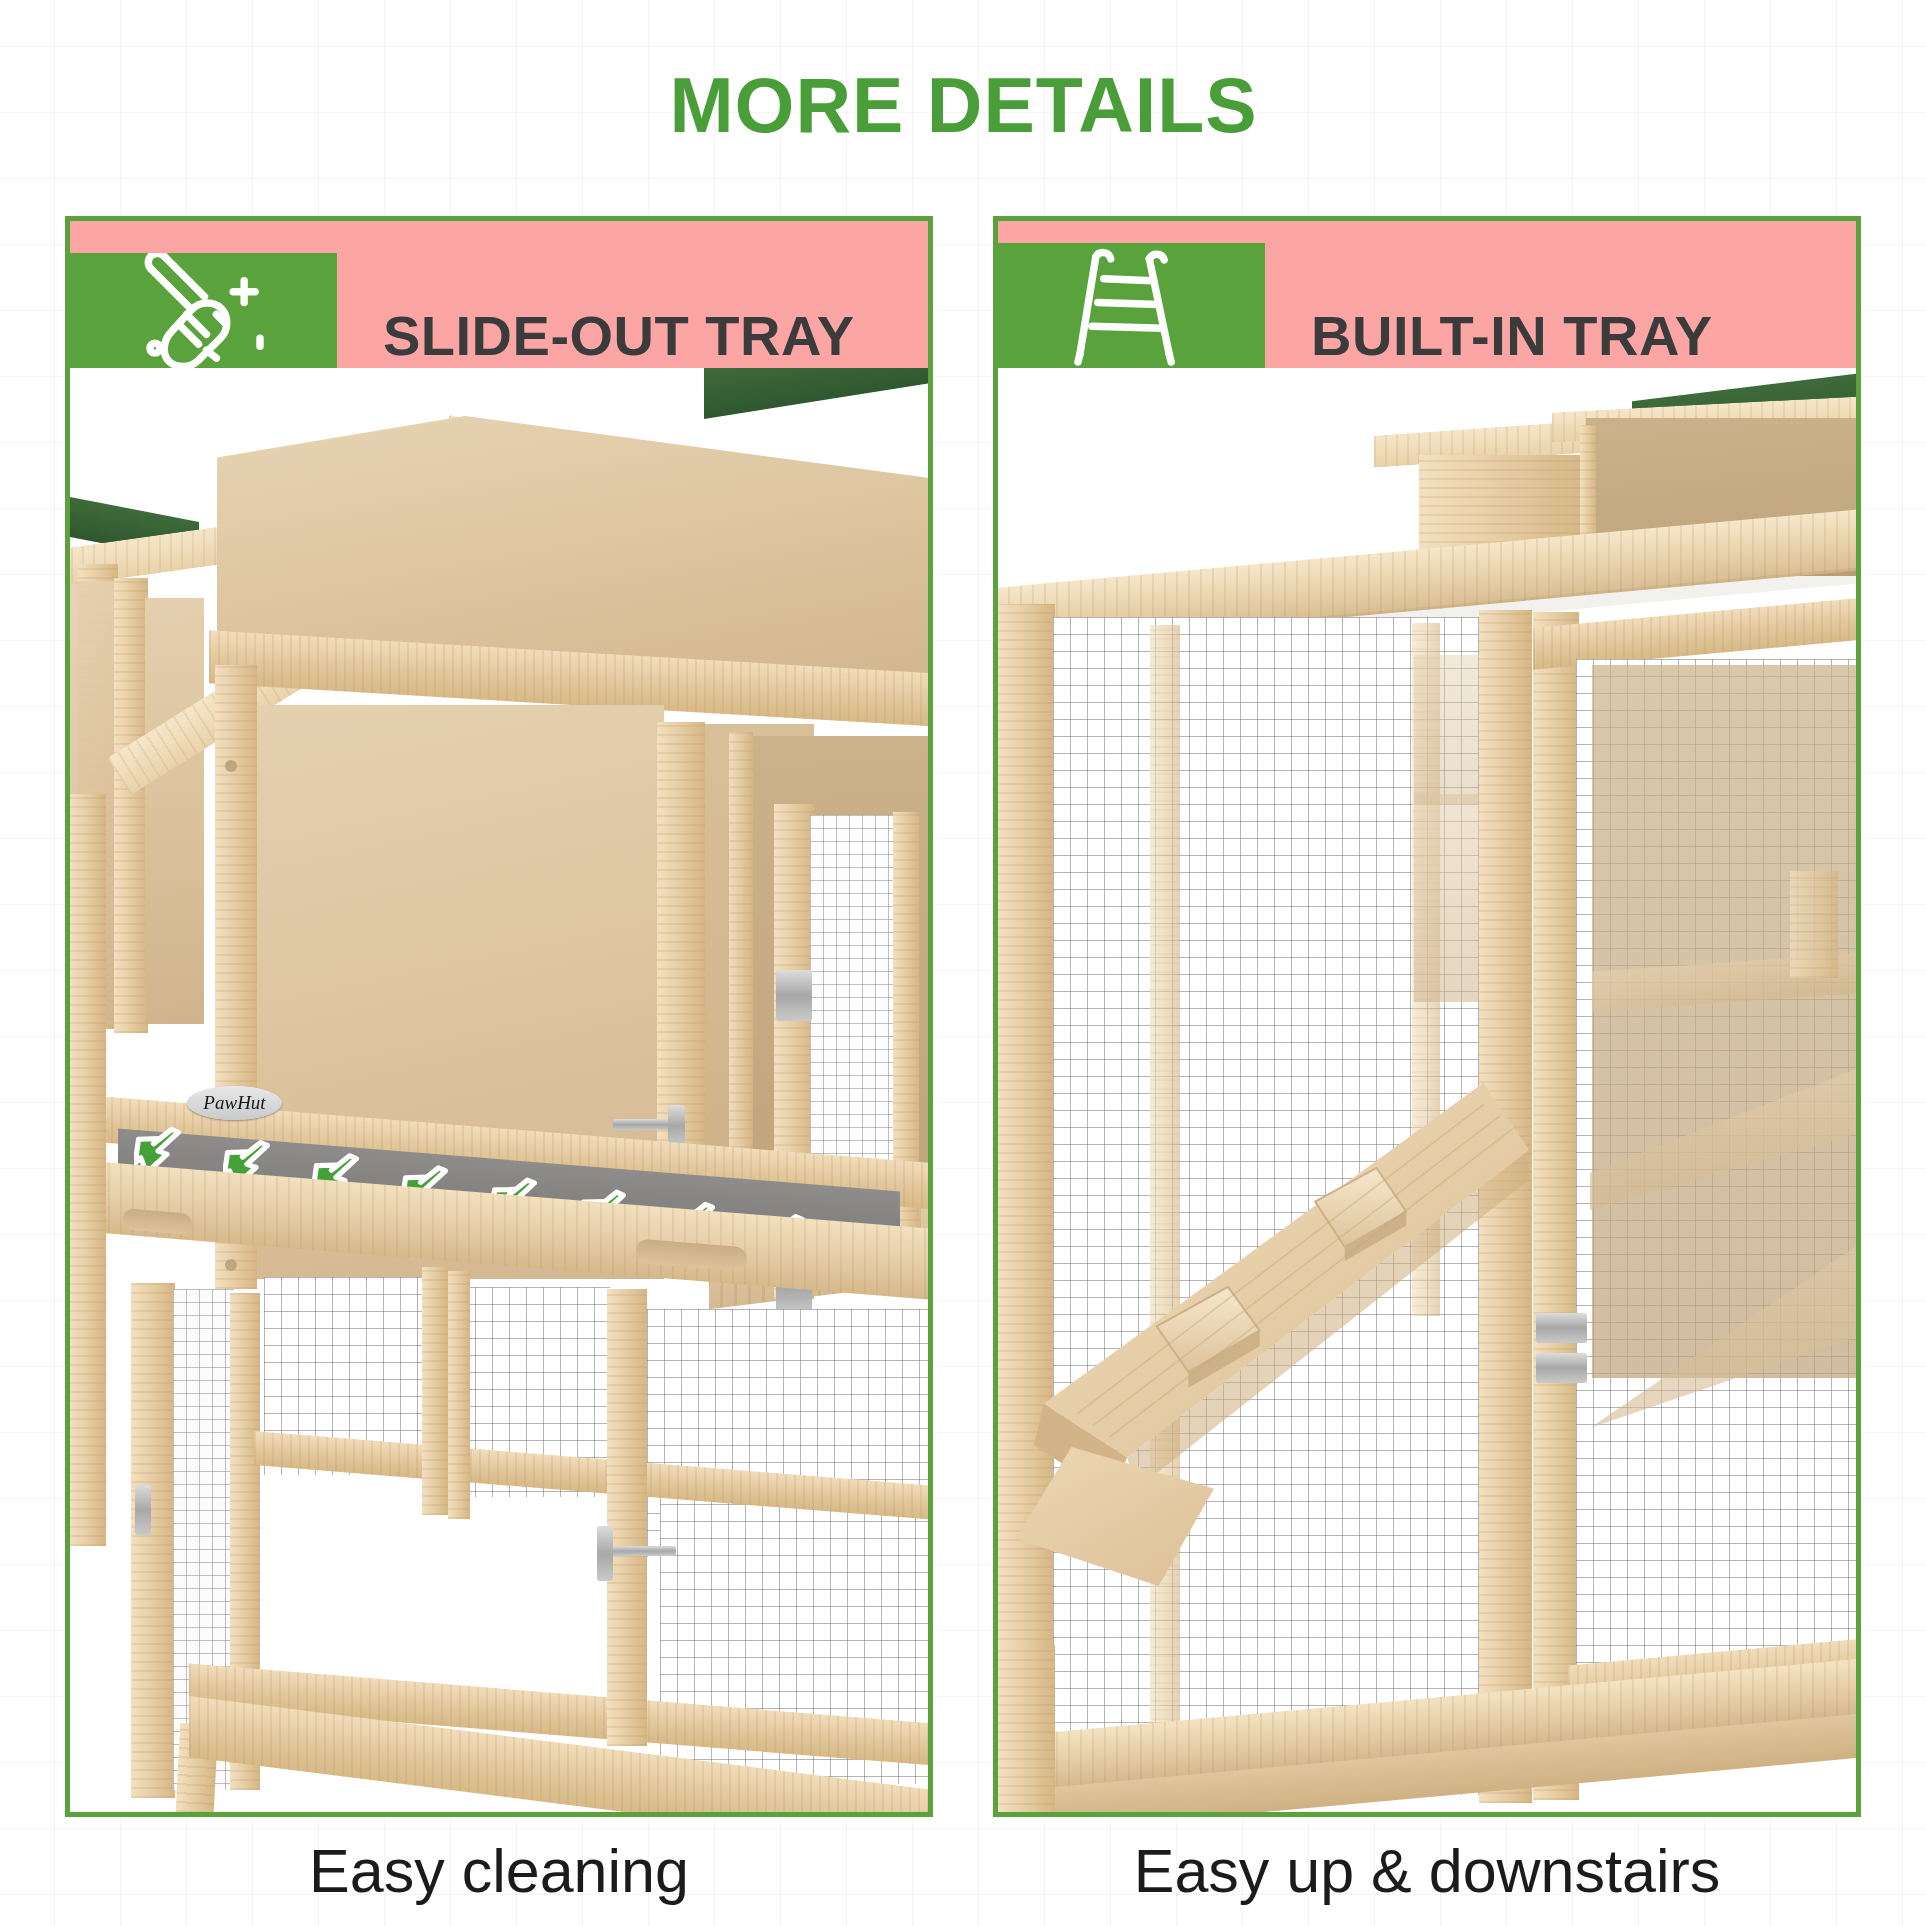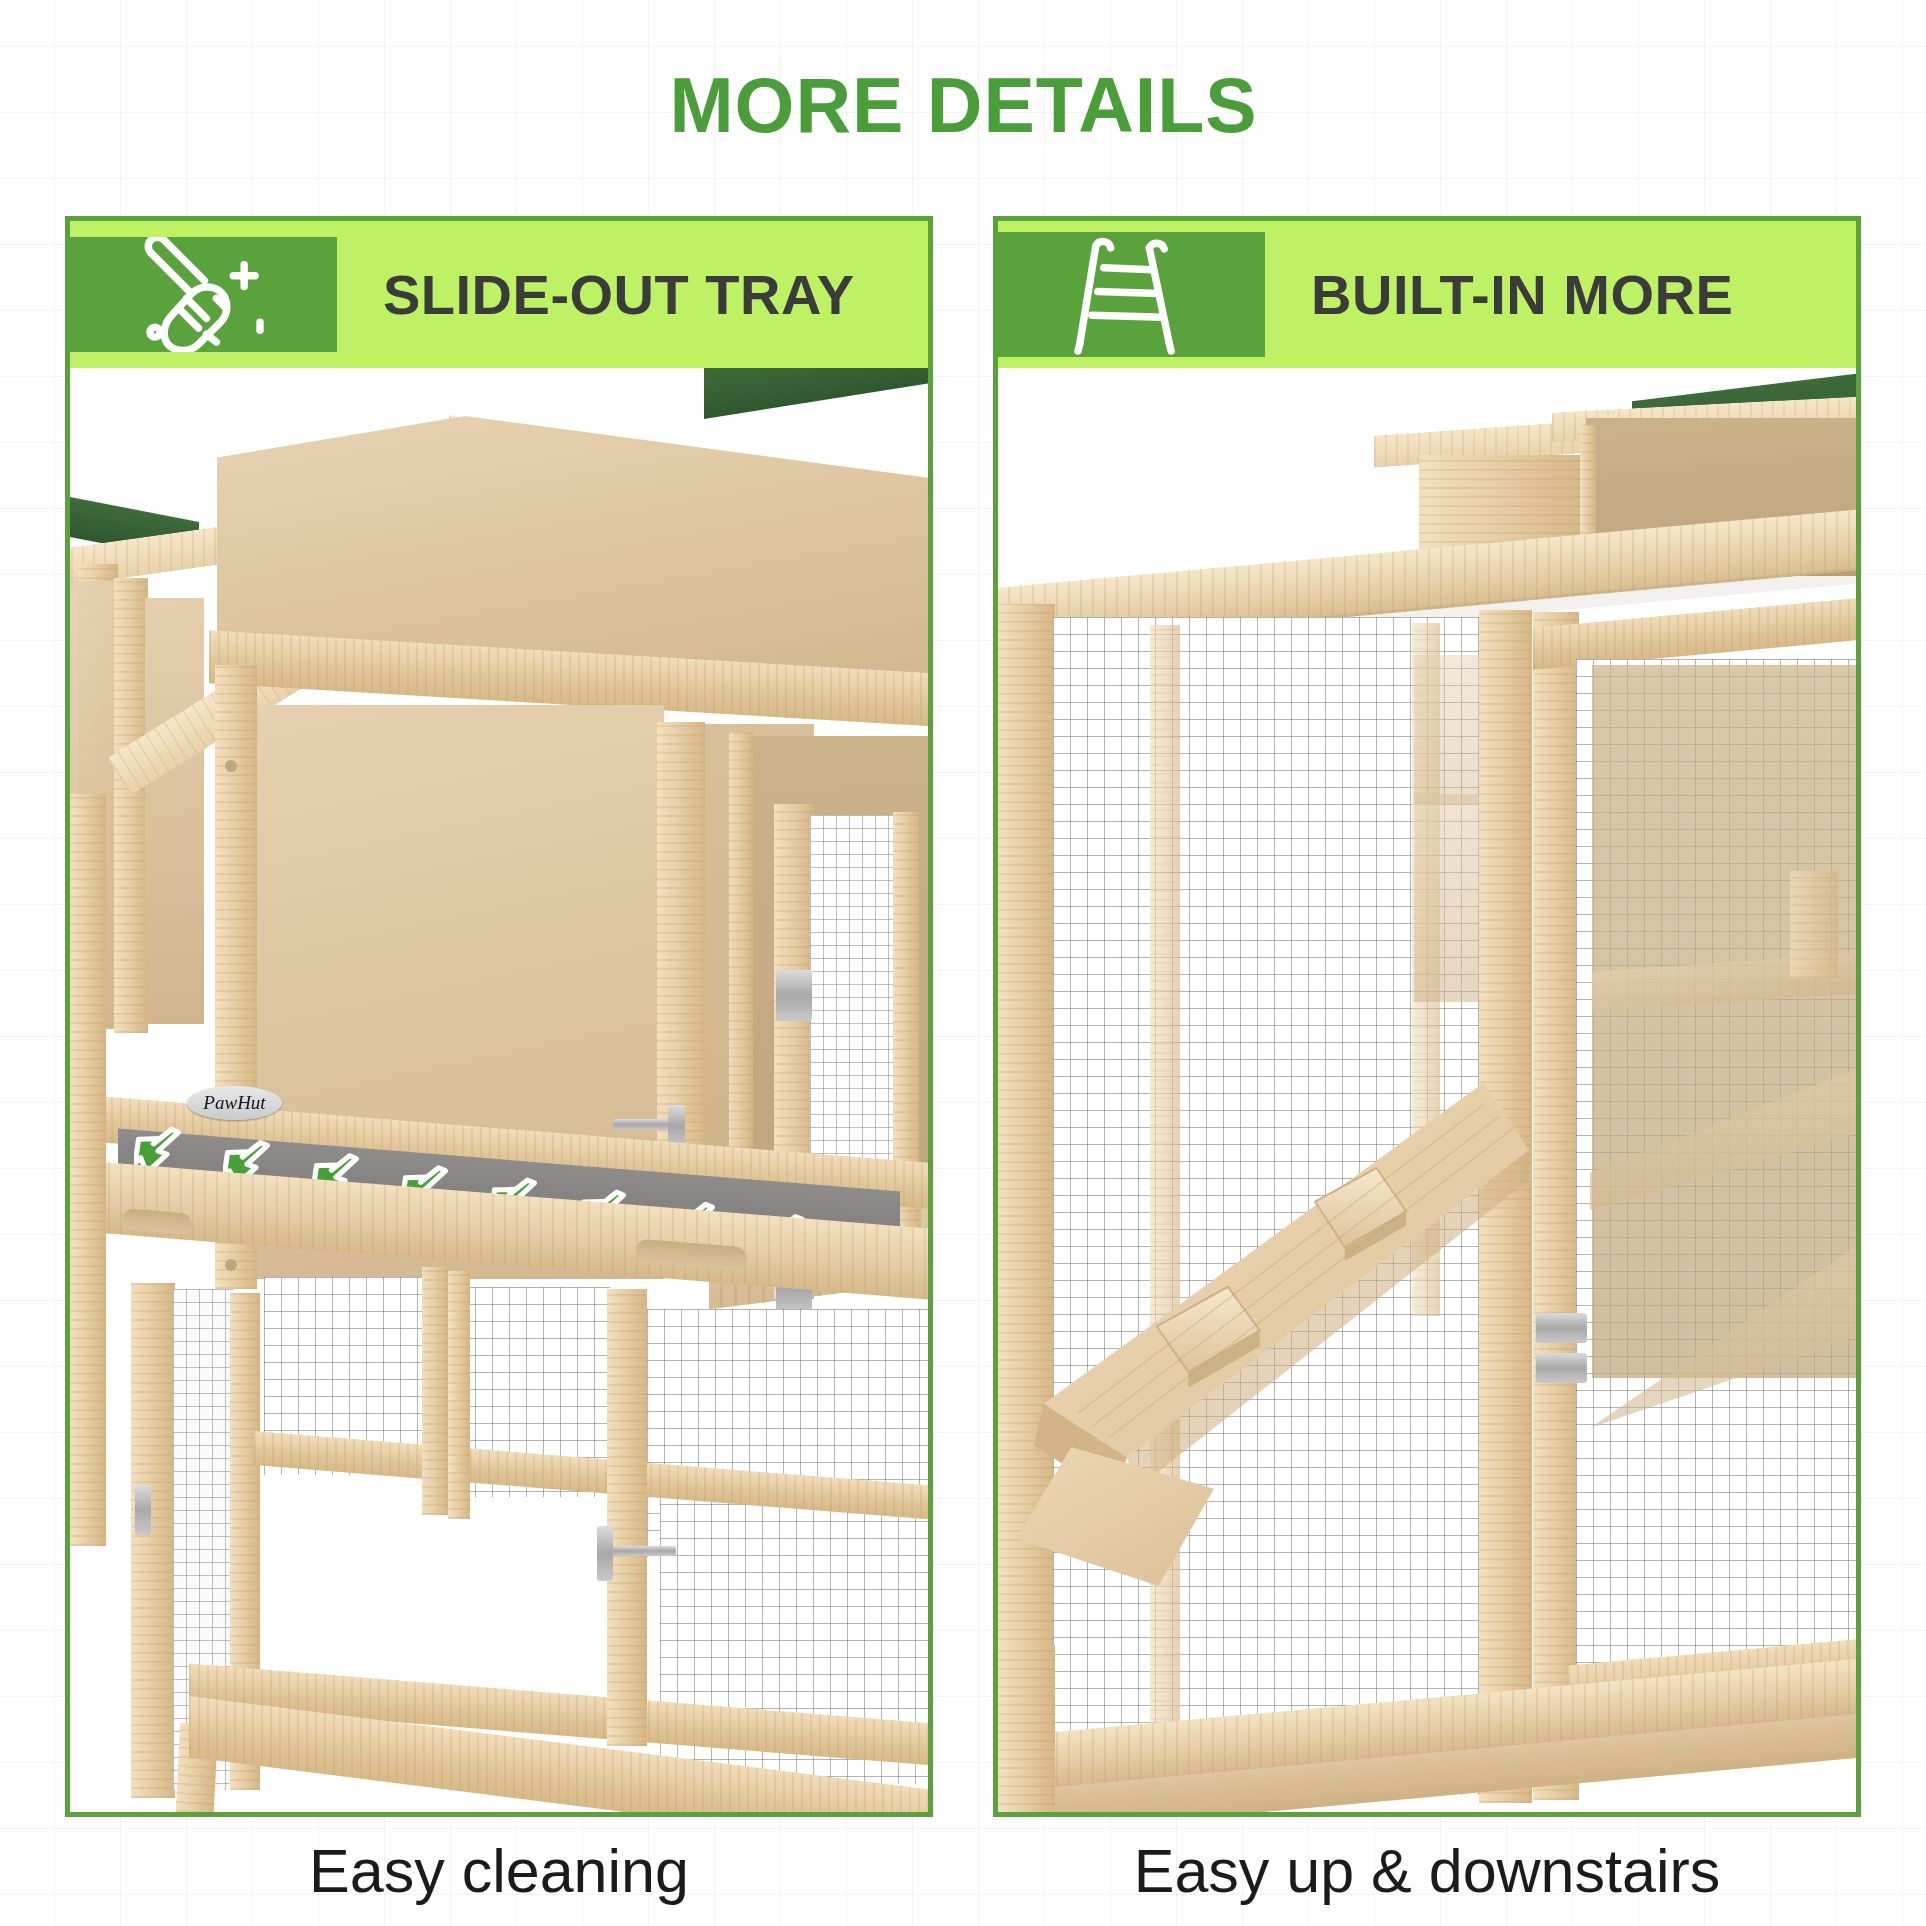--- a/index.html
+++ b/index.html
@@ -38,23 +38,23 @@
     border:5px solid #5aa23c;
     background:#fff;
     box-sizing:border-box;
     overflow:hidden;
   }
   #panel-left{left:65px;}
   #panel-right{left:993px;}
 
   .panel-header{
     position:absolute;top:0;left:0;right:0;height:147px;
-    display:flex;align-items:center;
+    display:flex;align-items:flex-end;
     z-index:6;
-    background:#bef264;
+    background:#fca5a5;
   }
   .badge{
     width:267px;
     background:#5aa23c;
     display:flex;align-items:center;justify-content:center;
     flex:0 0 267px;
   }
   .badge svg{display:block;}
   .panel-header-title{
     flex:1;
@@ -425,18 +425,18 @@
 
           <path d="M32 36 L81 38"></path>
           <path d="M26 60 L87 62"></path>
           <path d="M20 84 L92 86"></path>
 
           <path d="M8 112 L6 120"></path>
           <path d="M98 112 L100 120"></path>
         </g>
       </svg>
     </div>
-    <div class="panel-header-title">BUILT-IN MORE</div>
+    <div class="panel-header-title">BUILT-IN TRAY</div>
   </div>
 </div>
 
 <div class="caption" id="caption-right">Easy up &amp; downstairs</div>
 
 
 </body></html>

